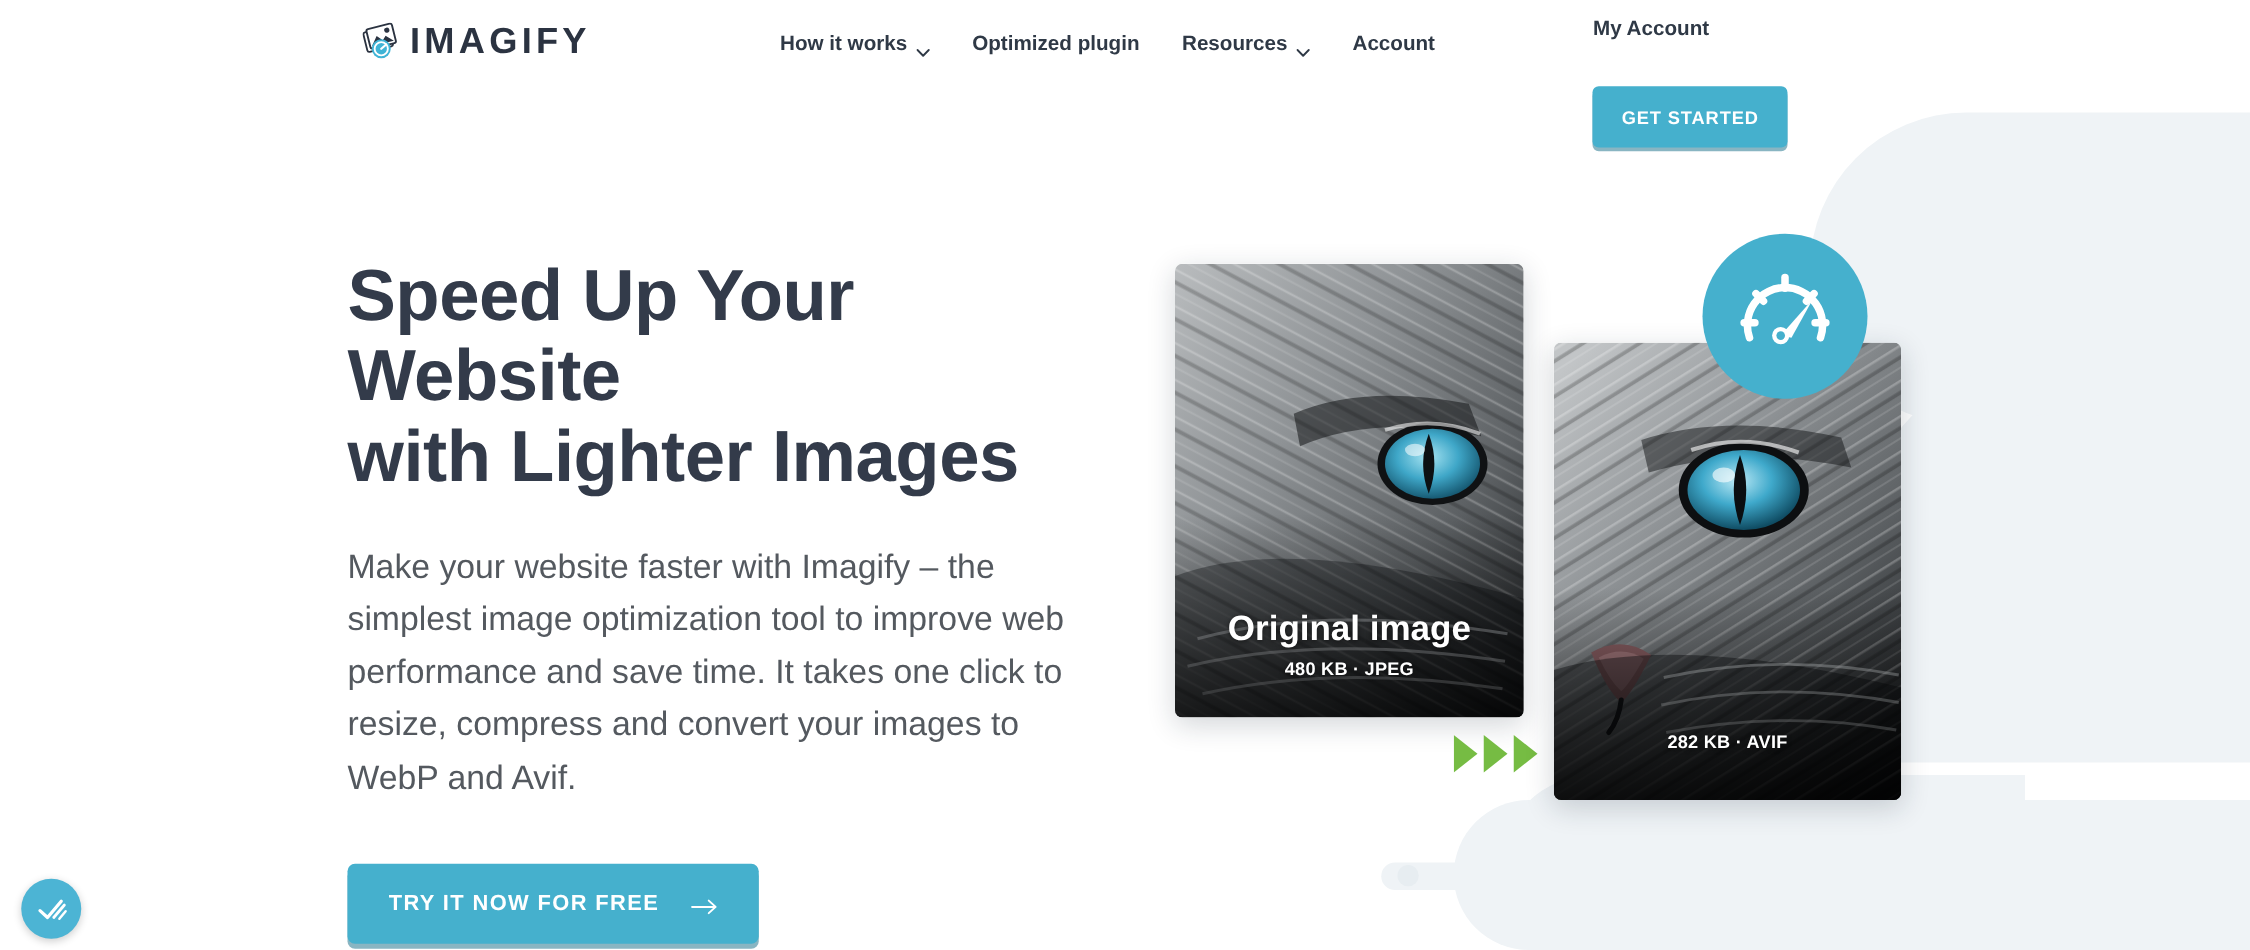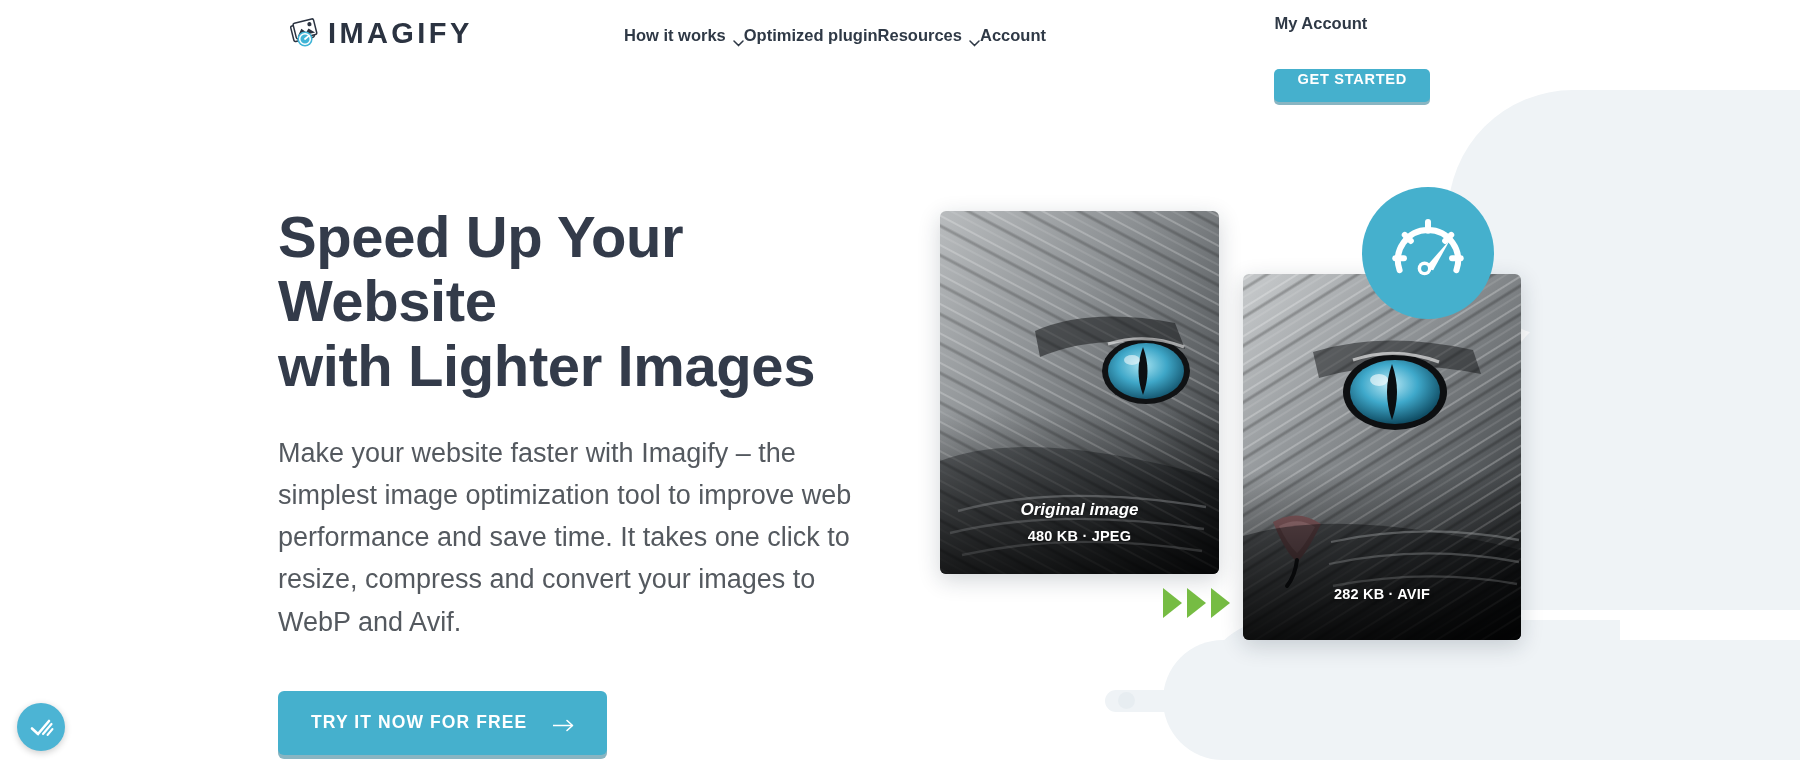--- a/index.html
+++ b/index.html
@@ -53,21 +53,21 @@
   .brand-word {
     font-size:29px;
     letter-spacing:3.4px;
     font-weight:700;
     color:#2b3341;
     line-height:1;
   }
 
   .mainnav {
     position:absolute; left:612px; top:26px;
-    display:flex; align-items:center; 
+    display:flex; align-items:center; gap:34px;
   }
   .navitem {
     display:flex; align-items:center; gap:7px;
     font-size:16.5px; font-weight:600;
     color:#2f3946;
     cursor:pointer; white-space:nowrap;
     text-decoration:none;
   }
   .caret { width:11px; height:7px; display:block; }
 
@@ -79,21 +79,21 @@
     font-size:16.5px; font-weight:600;
     color:#2f3946; text-decoration:none;
     white-space:nowrap;
     cursor:pointer;
   }
   .cta-top {
     background:#45b0cd;
     color:#ffffff;
     border:none;
     border-radius:5px;
-    padding:2px 23px 15px;
+    padding:18px 23px 15px;
     font-size:14.6px;
     font-weight:700;
     letter-spacing:0.7px;
     cursor:pointer;
     font-family:"Liberation Sans", sans-serif;
     box-shadow:0 3px 0 rgba(40,120,143,.55);
     white-space:nowrap;
   }
 
   
@@ -150,21 +150,21 @@
   .card-media svg { width:100%; height:100%; display:block; }
 
   .card-caption {
     position:absolute; left:0; right:0; bottom:0;
     padding:0 12px 30px;
     text-align:center;
     color:#fff;
     text-shadow:0 1px 4px rgba(0,0,0,.55);
   }
   .card-optimized .card-caption { padding-bottom:38px; }
-  .cap-title { font-size:17px; font-weight:700; line-height:1.2;font-style:italic; }
+  .cap-title { font-size:28px; font-weight:700; line-height:1.2; }
   .cap-meta  { font-size:14.5px; font-weight:700; margin-top:8px; letter-spacing:.2px; }
 
   
   .arrows {
     position:absolute; left:1163px; top:586px;
     width:68px; height:34px;
   }
   .arrows svg { width:100%; height:100%; display:block; }
 
   

